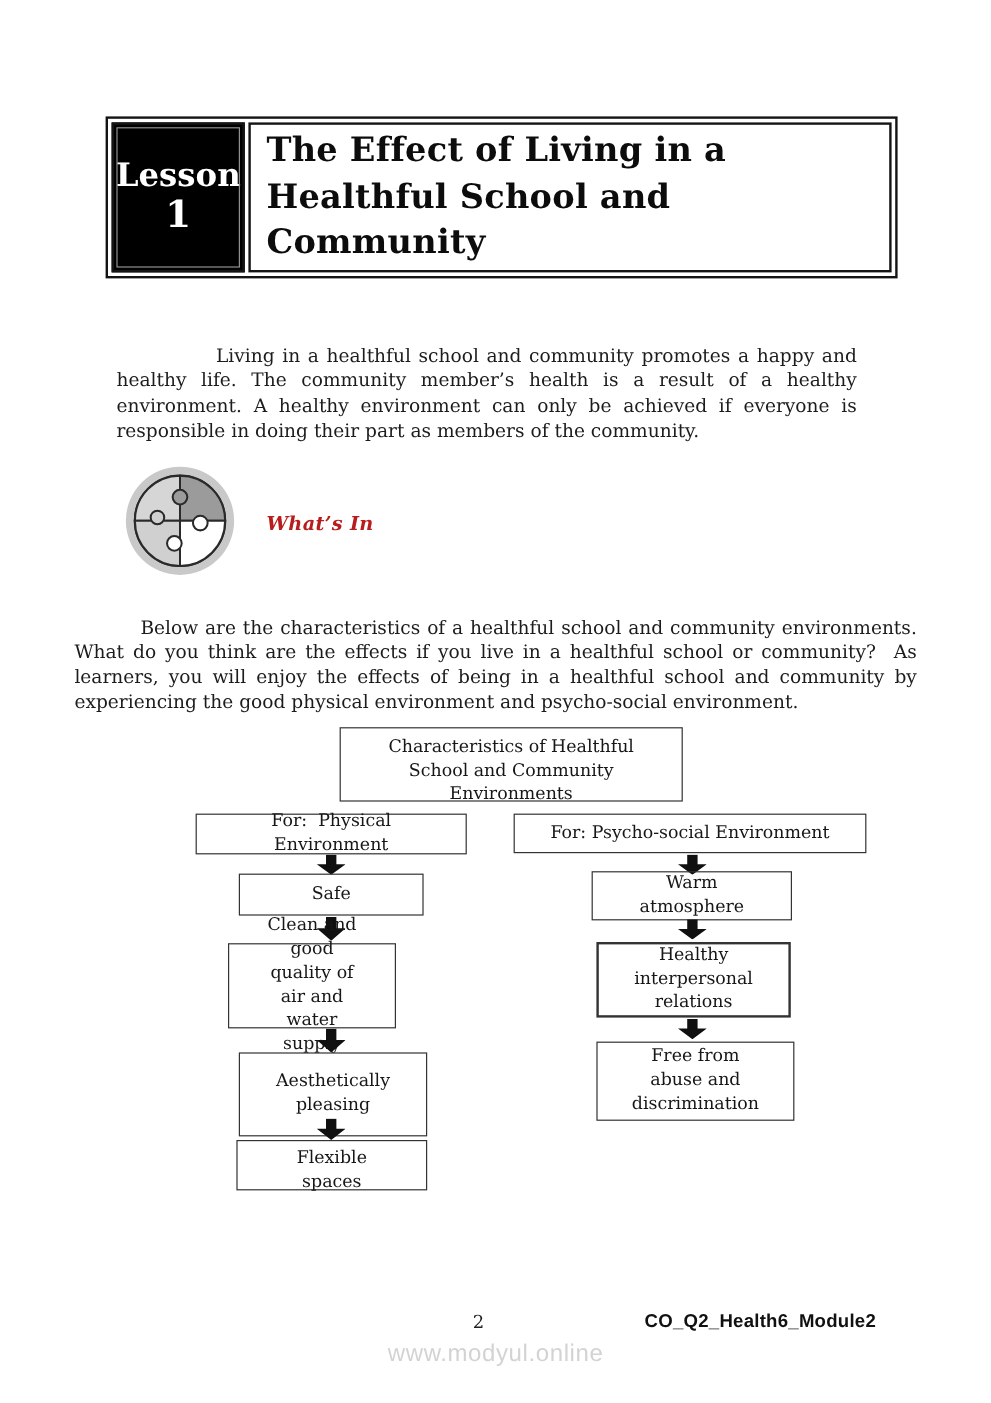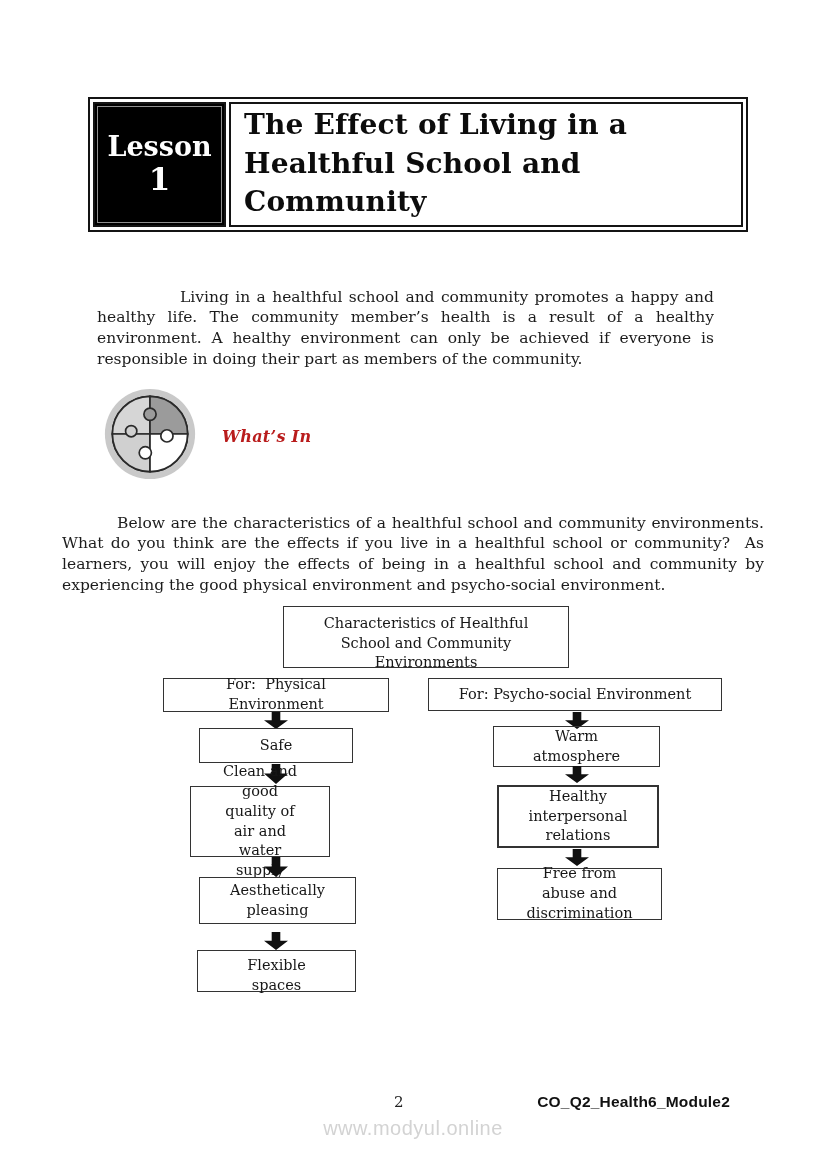--- a/index.html
+++ b/index.html
@@ -12,21 +12,21 @@
     overflow:hidden;
   }
 
   
   .header-outer{
     position:absolute; left:88px; top:97px; width:660px; height:135px;
     border:2px solid #141414; padding:3px; box-sizing:border-box;
     display:flex;
   }
   .lesson-cell{
-    width:133px; background:#000; color:#fff;
+    width:111px; background:#000; color:#fff;
     border:2px solid #141414;
     outline:1px solid #8f8f8f; outline-offset:-5px;
     display:flex; flex-direction:column; justify-content:center; align-items:center;
     box-sizing:border-box;
   }
   .lesson-label{font-size:27px; font-weight:bold; line-height:1.05;}
   .lesson-number{font-size:31px; font-weight:bold; line-height:1.1;}
   .title-cell{
     flex:1; border:2px solid #141414; margin-left:3px;
     box-sizing:border-box;
@@ -60,25 +60,25 @@
     font-size:14.5px; line-height:1.36; text-align:center; color:#171717;
     display:flex; align-items:center; justify-content:center;
     padding:0 24px;
   }
   .fc-top{align-items:flex-start;}
   .b-root   {left:283px; top:0;     width:286px; height:62px; padding-top:7px;}
   .b-hdr-l  {left:163px; top:72px;  width:226px; height:34px;}
   .b-hdr-r  {left:428px; top:72px;  width:294px; height:33px;}
   .b-safe   {left:199px; top:122px; width:154px; height:35px;}
   .b-clean  {left:190px; top:180px; width:140px; height:71px;}
-  .b-aesth  {left:199px; top:271px; width:157px; height:47px;text-align:center;}
+  .b-aesth  {left:199px; top:271px; width:157px; height:70px;text-align:center;}
   .b-flex   {left:197px; top:344px; width:159px; height:42px; padding-top:5px;}
   .b-warm   {left:493px; top:120px; width:167px; height:41px;}
   .b-health {left:497px; top:179px; width:162px; height:63px; border-width:2px;}
-  .b-free   {left:497px; top:262px; width:165px; height:52px; padding:0 28px;}
+  .b-free   {left:497px; top:262px; width:165px; height:66px; padding:0 28px;}
 
   .arrow{
     position:absolute; width:24px; height:17px; background:#101010;
     clip-path:polygon(32% 0, 68% 0, 68% 48%, 100% 48%, 50% 100%, 0 48%, 32% 48%);
   }
   .aL{left:264px;} .aR{left:565px;}
   .aL0{top:106px;} .aL1{top:158px; height:20px;} .aL2{top:251px; height:20px;} .aL3{top:326px; height:18px;}
   .aR0{top:106px;} .aR1{top:160px;} .aR2{top:243px;}
 
   

